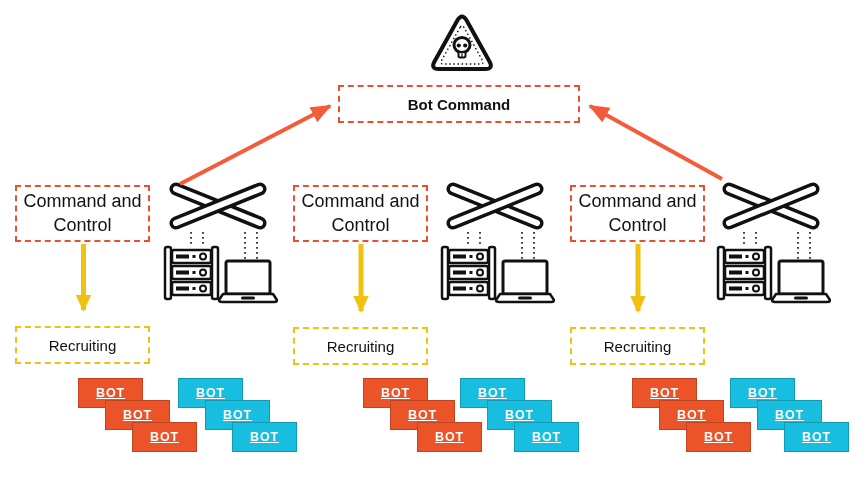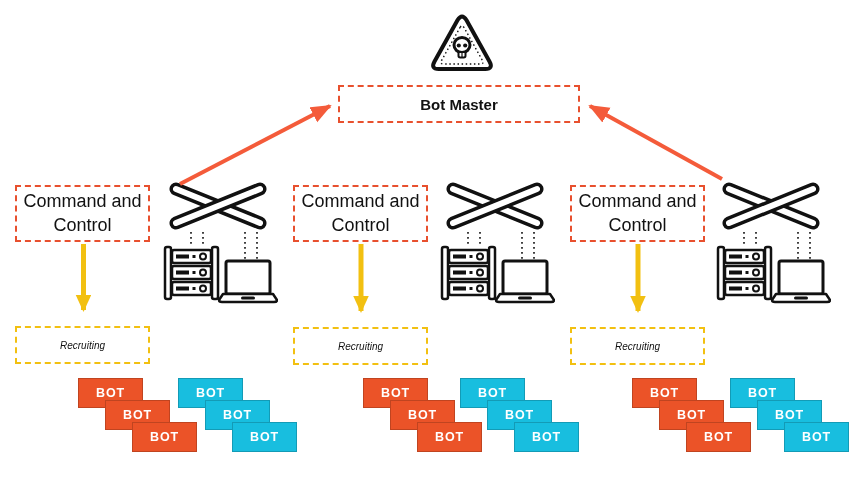--- a/index.html
+++ b/index.html
@@ -12,26 +12,26 @@
   #arrow-overlay{position:absolute;left:0;top:0;pointer-events:none;z-index:1;}
 
   .dashed-box{
     position:absolute;display:flex;align-items:center;justify-content:center;
     text-align:center;background:#fff;box-sizing:border-box;z-index:2;
   }
   .red-dash{border:2.5px dashed #E8502E;}
   .yellow-dash{border:2.5px dashed #F2C011;}
   .botmaster{left:338px;top:85px;width:242px;height:38px;font-weight:bold;font-size:15px;}
   .cnc{width:135px;height:57px;font-size:18px;line-height:1.3;padding:0 6px;}
-  .recruit{width:135px;height:38px;font-size:10px;font-style:italic;}
+  .recruit{width:135px;height:38px;font-size:15px;}
 
   .bot{
     position:absolute;width:65px;height:30px;display:flex;align-items:center;justify-content:center;
     color:#fff;font-weight:bold;font-size:12.5px;letter-spacing:0.9px;
-    border:1px solid rgba(0,0,0,0.18);box-sizing:border-box;z-index:2;
+    border:1px solid rgba(0,0,0,0.18);box-sizing:border-box;z-index:2;text-decoration:underline;
   }
   .bot-orange{background:#EB5328;}
   .bot-cyan{background:#18BEDF;}
 
   .cluster{position:absolute;width:115px;height:125px;z-index:0;}
 </style>
 </head>
 <body>
 
 <div id="canvas">
@@ -56,21 +56,21 @@
       </marker>
     </defs>
     <line x1="180" y1="184" x2="330" y2="106" stroke="#F45B3A" stroke-width="4" marker-end="url(#ah-red)"></line>
     <line x1="722" y1="179" x2="590" y2="106" stroke="#F45B3A" stroke-width="4" marker-end="url(#ah-red)"></line>
     <line x1="83.5" y1="244" x2="83.5" y2="310" stroke="#F2C011" stroke-width="5" marker-end="url(#ah-yellow)"></line>
     <line x1="361" y1="244" x2="361" y2="311" stroke="#F2C011" stroke-width="5" marker-end="url(#ah-yellow)"></line>
     <line x1="638" y1="244" x2="638" y2="311" stroke="#F2C011" stroke-width="5" marker-end="url(#ah-yellow)"></line>
   </svg>
 
   <div class="dashed-box red-dash botmaster">
-    <span>Bot Master</span>
+    <span>Bot Command</span>
   </div>
 
   <div>
     <div class="dashed-box red-dash cnc" style="left:15px;top:185px;">
       <span>Command and Control</span>
     </div>
 
     <svg class="cluster" style="left:163px;top:180px;" viewBox="0 0 115 125">
       <g>
         <line x1="13" y1="9" x2="97" y2="43" stroke="#111" stroke-width="13" stroke-linecap="round"></line>

